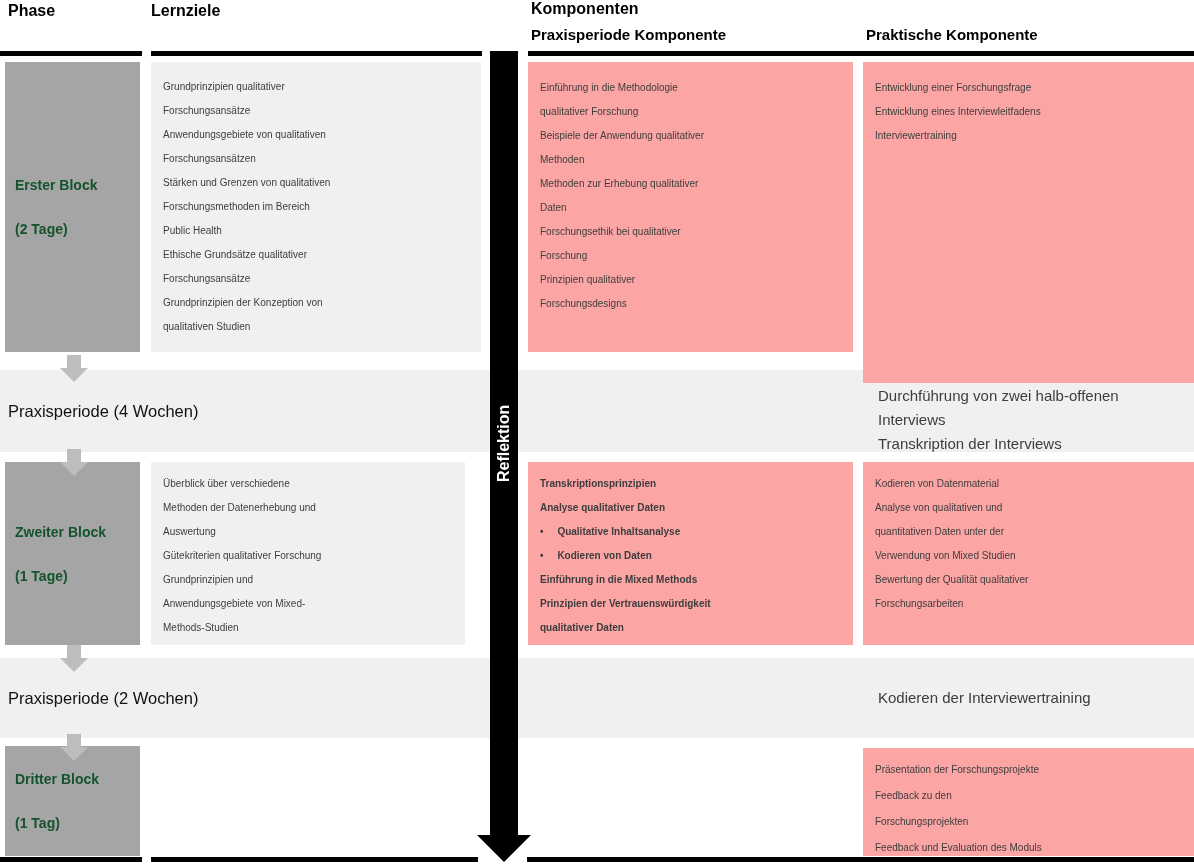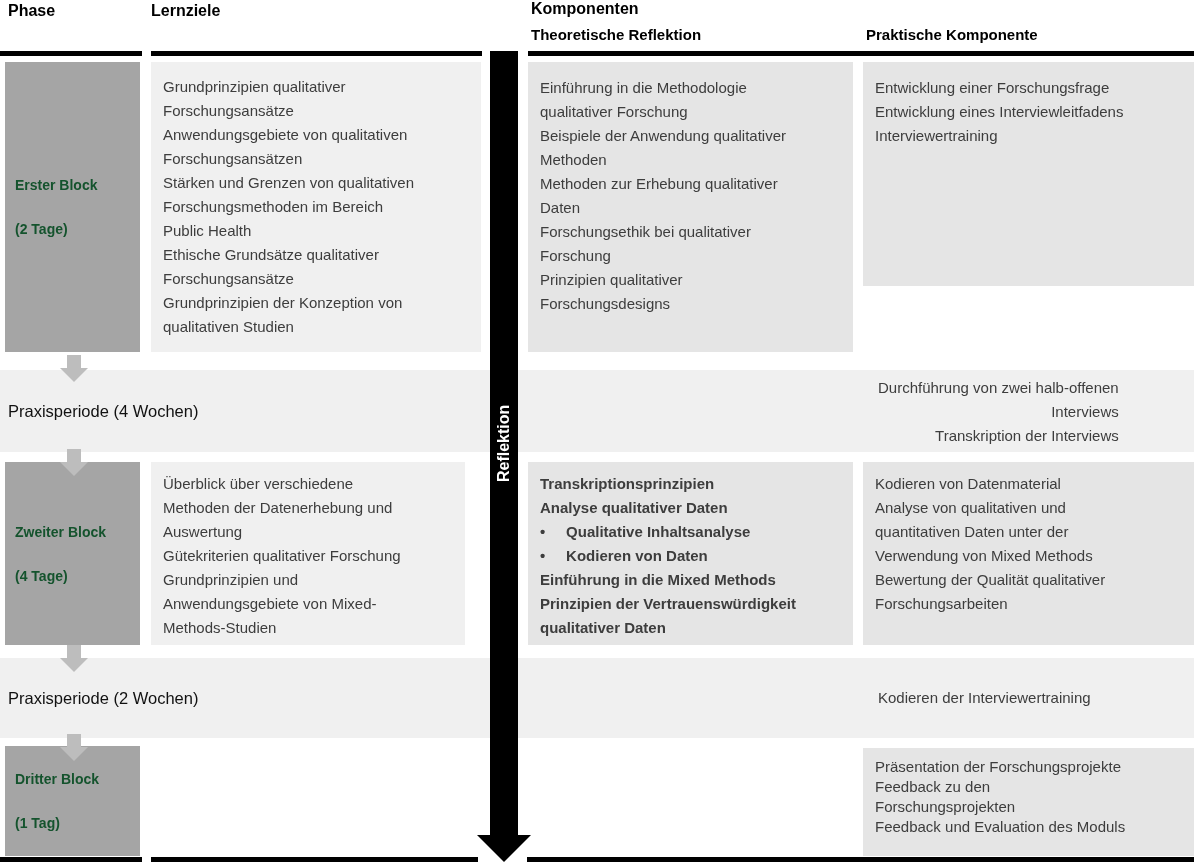--- a/index.html
+++ b/index.html
@@ -16,24 +16,24 @@
   .rule{position:absolute;height:5px;background:#000;}
   .band{position:absolute;left:0;width:1194px;background:#f0f0f0;z-index:1;}
   .phase-box{position:absolute;left:5px;width:135px;background:#a5a5a5;z-index:2;}
   .phase-label{
     position:absolute;left:10px;top:50%;transform:translateY(-50%);
     color:#14532d;font-weight:bold;font-size:14px;line-height:22px;
     white-space:pre-wrap;
   }
   .cell{position:absolute;z-index:2;}
   .cell-light{background:#f0f0f0;}
-  .cell-mid{background:#e5e5e5;}
+  .cell-mid{background:#fca5a5;}
   .cell-text{
     position:absolute;left:12px;right:6px;
-    color:#3d3d3d;font-size:15px;line-height:24px;
+    color:#3d3d3d;font-size:10px;line-height:24px;
     white-space:pre-wrap;
   }
   .band-label{
     position:absolute;left:8px;top:50%;transform:translateY(-50%);
     color:#111;font-weight:normal;font-size:16.5px;white-space:nowrap;
   }
   .band-text{
     position:absolute;left:878px;
     color:#3d3d3d;font-size:15px;line-height:24px;white-space:pre-wrap;
   }
@@ -60,21 +60,21 @@
   }
 </style>
 </head>
 <body>
 
 <div id="stage">
 
   <div class="hdr hdr-big" style="left:8px;top:2px;">Phase</div>
   <div class="hdr hdr-big" style="left:151px;top:2px;">Lernziele</div>
   <div class="hdr hdr-big" style="left:531px;top:0px;">Komponenten</div>
-  <div class="hdr hdr-sub" style="left:531px;top:26px;">Theoretische Reflektion</div>
+  <div class="hdr hdr-sub" style="left:531px;top:26px;">Praxisperiode Komponente</div>
   <div class="hdr hdr-sub" style="left:866px;top:26px;">Praktische Komponente</div>
 
   <div class="rule" style="left:0;width:142px;top:51px;"></div>
   <div class="rule" style="left:151px;width:331px;top:51px;"></div>
   <div class="rule" style="left:528px;width:666px;top:51px;"></div>
 
   <div class="rule" style="left:0;width:142px;top:857px;"></div>
   <div class="rule" style="left:151px;width:327px;top:857px;"></div>
   <div class="rule" style="left:527px;width:667px;top:857px;"></div>
 
@@ -101,47 +101,47 @@
 qualitativer Forschung
 Beispiele der Anwendung qualitativer
 Methoden
 Methoden zur Erhebung qualitativer
 Daten
 Forschungsethik bei qualitativer
 Forschung
 Prinzipien qualitativer
 Forschungsdesigns</div>
   </div>
-  <div class="cell cell-mid" style="left:863px;top:62px;width:331px;height:224px;">
+  <div class="cell cell-mid" style="left:863px;top:62px;width:331px;height:321px;">
     <div class="cell-text" style="top:14px;">Entwicklung einer Forschungsfrage
 Entwicklung eines Interviewleitfadens
 Interviewertraining</div>
   </div>
 
   <div class="flow-arrow" style="top:355px;">
     <div class="flow-stem"></div>
       <div class="flow-head"></div>
   </div>
 
   <div class="band" style="top:370px;height:82px;">
     <div class="band-label">Praxisperiode (4 Wochen)</div>
-    <div class="band-text" style="top:6px;text-align:right;">Durchführung von zwei halb-offenen
+    <div class="band-text" style="top:14px;">Durchführung von zwei halb-offenen
 Interviews
 Transkription der Interviews</div>
   </div>
 
   <div class="flow-arrow" style="top:449px;">
     <div class="flow-stem"></div>
       <div class="flow-head"></div>
   </div>
 
   <div class="phase-box" style="top:462px;height:183px;">
     <div class="phase-label">Zweiter Block
 
-(4 Tage)</div>
+(1 Tage)</div>
   </div>
   <div class="cell cell-light" style="left:151px;top:462px;width:314px;height:183px;">
     <div class="cell-text" style="top:10px;">Überblick über verschiedene
 Methoden der Datenerhebung und
 Auswertung
 Gütekriterien qualitativer Forschung
 Grundprinzipien und
 Anwendungsgebiete von Mixed-
 Methods-Studien</div>
   </div>
@@ -151,21 +151,21 @@
 •     Qualitative Inhaltsanalyse
 •     Kodieren von Daten
 Einführung in die Mixed Methods
 Prinzipien der Vertrauenswürdigkeit
 qualitativer Daten</div>
   </div>
   <div class="cell cell-mid" style="left:863px;top:462px;width:331px;height:183px;">
     <div class="cell-text" style="top:10px;">Kodieren von Datenmaterial
 Analyse von qualitativen und
 quantitativen Daten unter der
-Verwendung von Mixed Methods
+Verwendung von Mixed Studien
 Bewertung der Qualität qualitativer
 Forschungsarbeiten</div>
   </div>
 
   <div class="flow-arrow" style="top:645px;">
     <div class="flow-stem"></div>
       <div class="flow-head"></div>
   </div>
 
   <div class="band" style="top:658px;height:80px;">
@@ -177,21 +177,21 @@
     <div class="flow-stem"></div>
       <div class="flow-head"></div>
   </div>
 
   <div class="phase-box" style="top:746px;height:110px;">
     <div class="phase-label">Dritter Block
 
 (1 Tag)</div>
   </div>
   <div class="cell cell-mid" style="left:863px;top:748px;width:331px;height:108px;">
-    <div class="cell-text" style="top:9px;line-height:20px;">Präsentation der Forschungsprojekte
+    <div class="cell-text" style="top:9px;line-height:26px;">Präsentation der Forschungsprojekte
 Feedback zu den
 Forschungsprojekten
 Feedback und Evaluation des Moduls</div>
   </div>
 
   <div class="refl-bar"></div>
   <div class="refl-head"></div>
   <div class="refl-label">Reflektion</div>
 
 </div>

